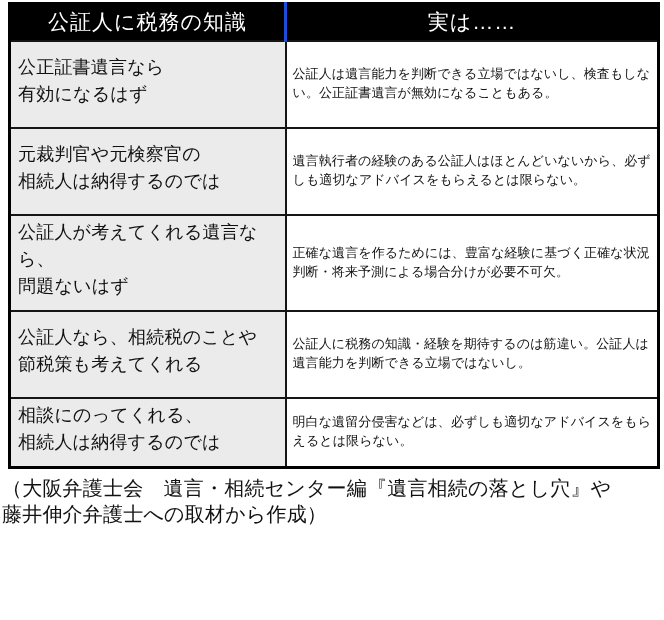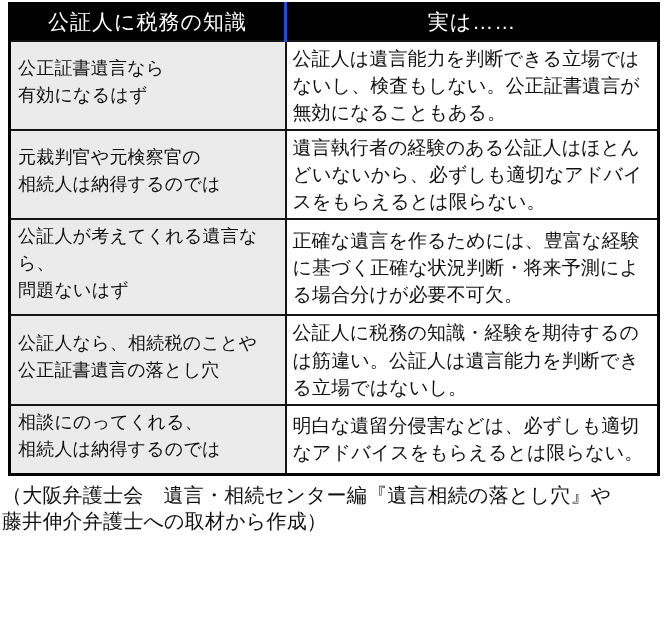--- a/index.html
+++ b/index.html
@@ -51,21 +51,21 @@
   }
   td.assumption {
     background: #ebebeb;
     font-size: 18px;
     line-height: 1.5;
     padding: 3px 4px 10px 7px;
     letter-spacing: 0.2px;
   }
   td.reality {
     background: #ffffff;
-    font-size: 19px;
+    font-size: 13px;
     line-height: 1.43;
     padding: 3px 3px 3px 6px;
     letter-spacing: 0.1px;
   }
   tr.r-tall  { height: 87px; }
   tr.r-short { height: 56px; }
   .source-note {
     margin: 6px 0 0 2px;
     font-size: 20px;
     line-height: 1.32;
@@ -98,21 +98,21 @@
 相続人は納得するのでは</td>
         <td class="reality">遺言執行者の経験のある公証人はほとんどいないから、必ずしも適切なアドバイスをもらえるとは限らない。</td>
       </tr>
       <tr class="r-tall">
         <td class="assumption">公証人が考えてくれる遺言なら、
 問題ないはず</td>
         <td class="reality">正確な遺言を作るためには、豊富な経験に基づく正確な状況判断・将来予測による場合分けが必要不可欠。</td>
       </tr>
       <tr class="r-tall">
         <td class="assumption">公証人なら、相続税のことや
-公正証書遺言の落とし穴</td>
+節税策も考えてくれる</td>
         <td class="reality">公証人に税務の知識・経験を期待するのは筋違い。公証人は遺言能力を判断できる立場ではないし。</td>
       </tr>
       <tr class="r-short">
         <td class="assumption">相談にのってくれる、
 相続人は納得するのでは</td>
         <td class="reality">明白な遺留分侵害などは、必ずしも適切なアドバイスをもらえるとは限らない。</td>
       </tr>
     </tbody>
   </table>
 

